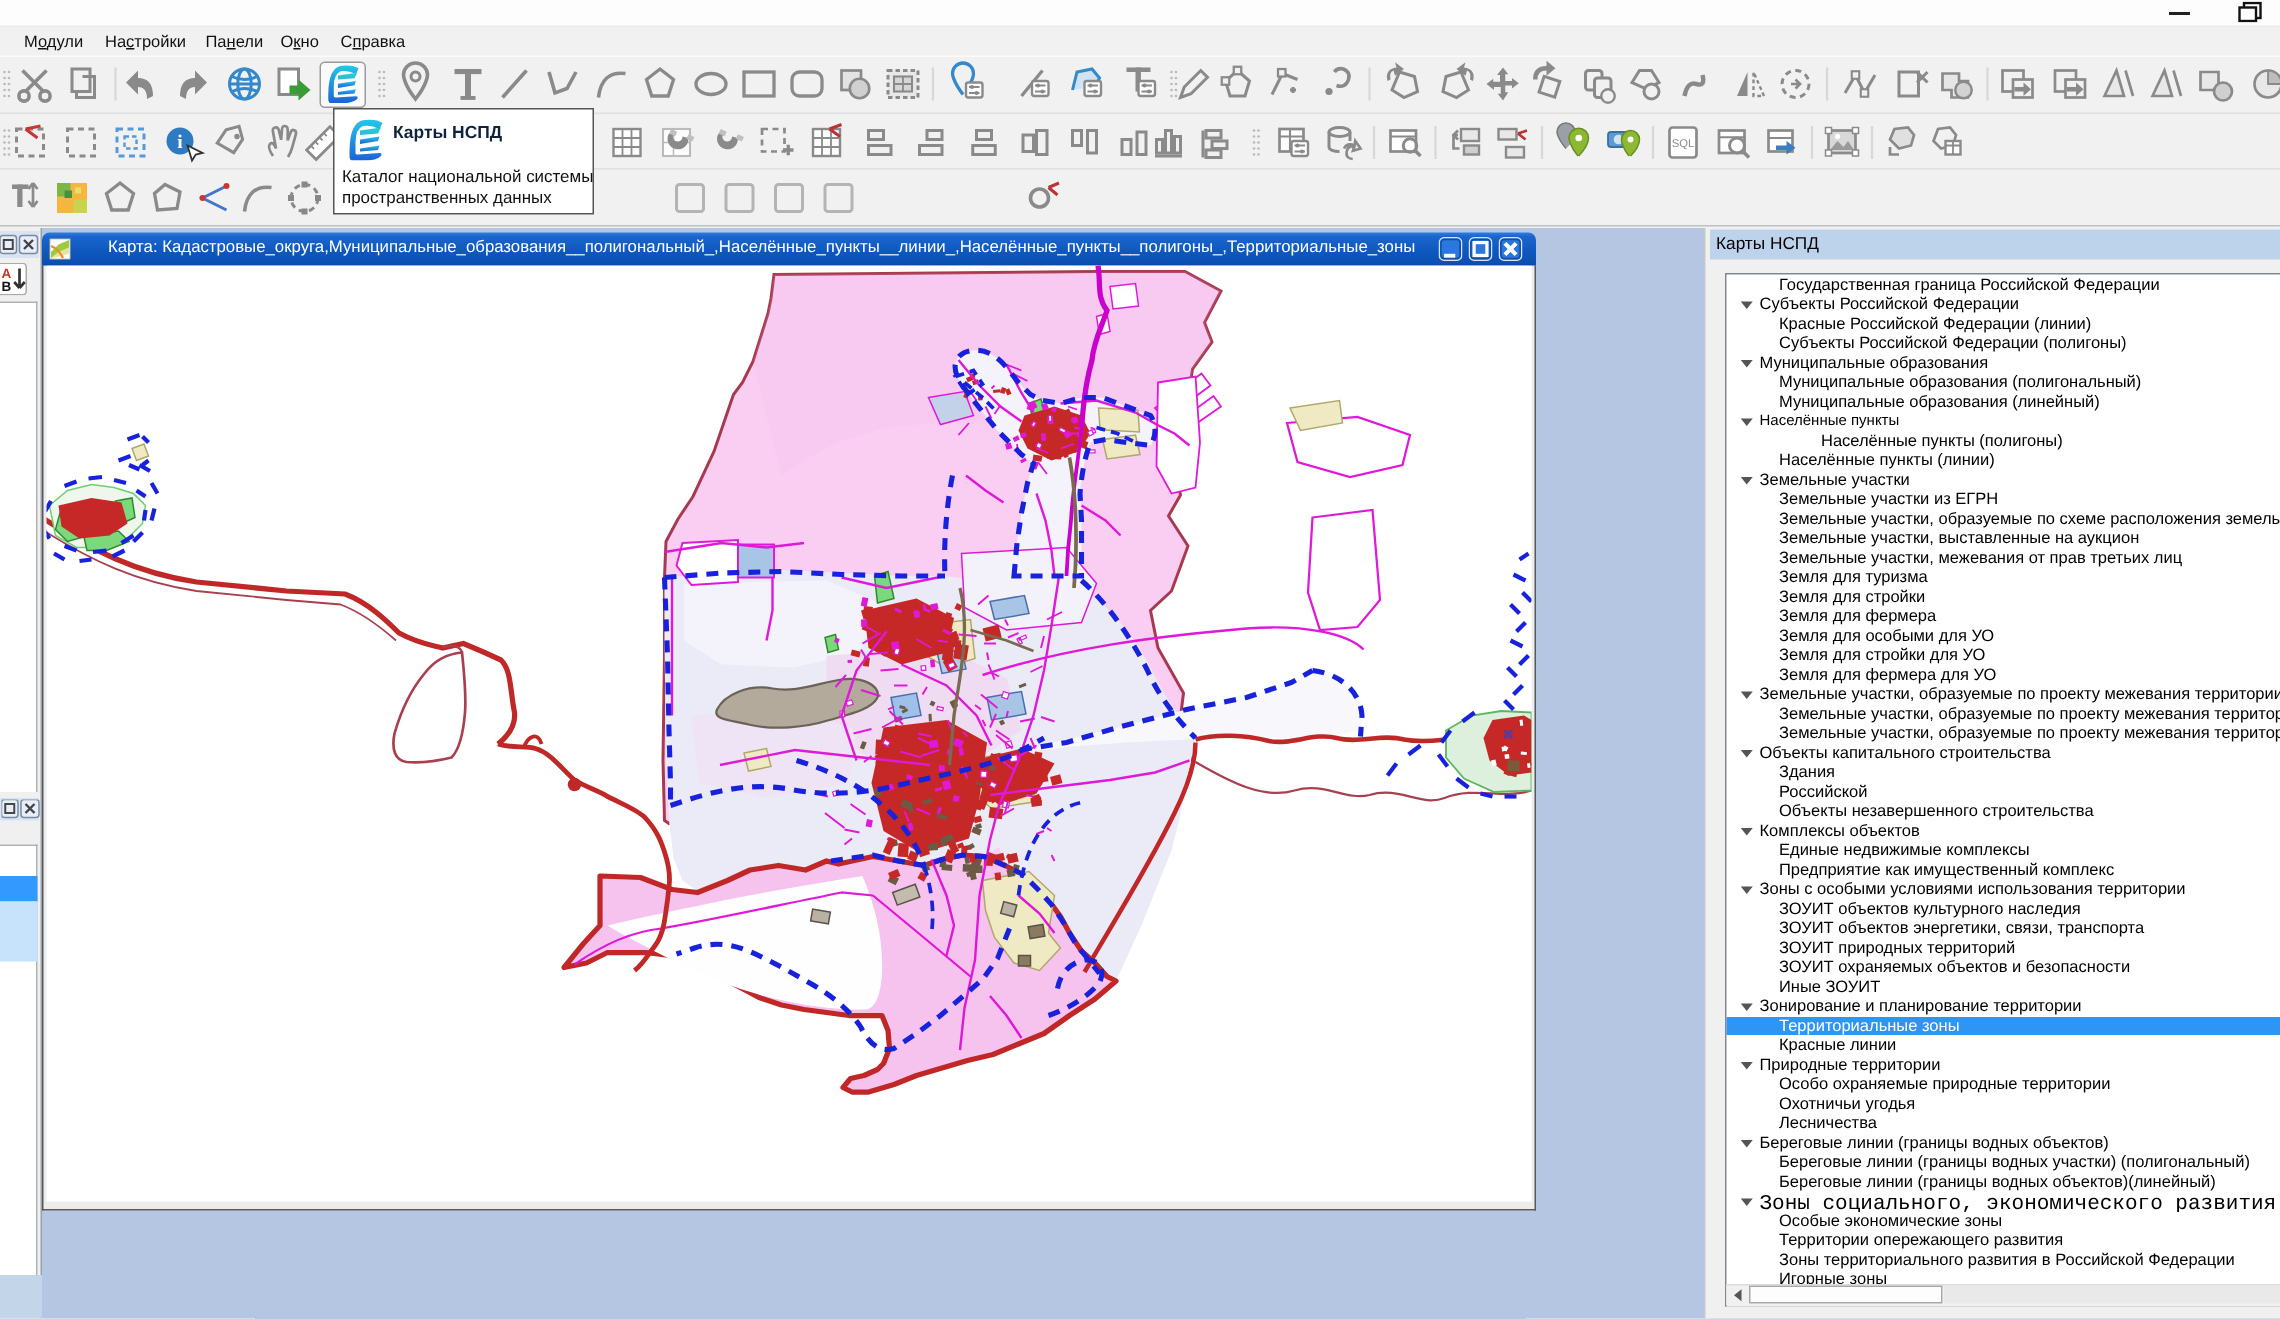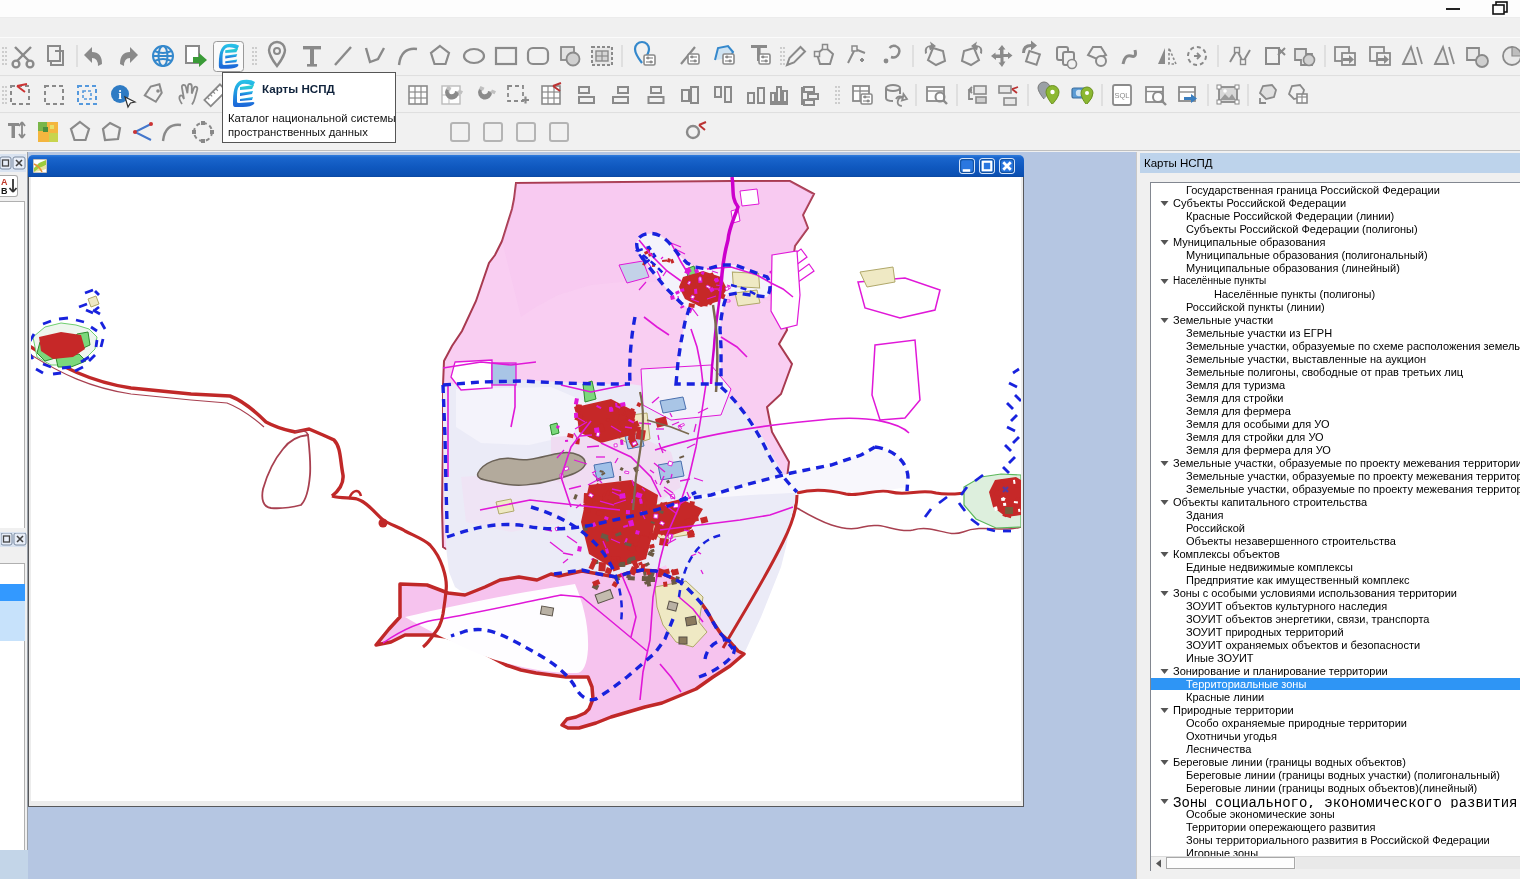--- a/index.html
+++ b/index.html
@@ -8,20 +8,27 @@
 #root{position:relative;width:1520px;height:879px;}
 </style></head><body>
 <div id="root">
 
 <div class="abs" style="left:0;top:0;width:1520px;height:18px;background:#fdfdfd;border-bottom:1px solid #ececec;"></div>
 <div class="abs" style="left:1446px;top:8px;width:14px;height:2px;background:#222;"></div>
 <svg class="abs" style="left:1492px;top:1px;" width="17" height="14" viewBox="0 0 17 14">
  <rect x="4" y="1" width="11" height="10" fill="none" stroke="#111" stroke-width="1.6"></rect>
  <rect x="1" y="4" width="11" height="9" fill="#fdfdfd" stroke="#111" stroke-width="1.6"></rect>
 </svg>
+<div class="abs" style="left:0;top:18px;width:1520px;height:19px;background:#f1f1f1;font-size:11px;color:#111;">
+      <span class="abs" style="left:16px;top:4px;">М<span style="text-decoration:underline;">о</span>дули</span>
+      <span class="abs" style="left:70px;top:4px;">На<span style="text-decoration:underline;">с</span>тройки</span>
+      <span class="abs" style="left:137px;top:4px;">Па<span style="text-decoration:underline;">н</span>ели</span>
+      <span class="abs" style="left:187px;top:4px;">О<span style="text-decoration:underline;">к</span>но</span>
+      <span class="abs" style="left:227px;top:4px;">С<span style="text-decoration:underline;">п</span>равка</span>
+    </div>
 <div class="abs" style="left:0;top:37px;width:1520px;height:39px;background:#f1f1f1;border-top:1px solid #fbfbfb;border-bottom:1px solid #dfdfdf;"></div>
 <div class="abs" style="left:0;top:77px;width:1520px;height:36px;background:#f1f1f1;border-bottom:1px solid #dfdfdf;"></div>
 <div class="abs" style="left:0;top:114px;width:1520px;height:37px;background:#f1f1f1;border-bottom:1px solid #c0c0c0;"></div>
 <svg class="abs" style="left:0;top:37px;" width="1520" height="114" viewBox="0 0 1520 114">
       <defs>
         <linearGradient id="nsg" x1="0" y1="0" x2="0" y2="1">
           <stop offset="0" stop-color="#27c5e8"></stop>
           <stop offset="1" stop-color="#1b63d8"></stop>
         </linearGradient>
         <linearGradient id="nsg2" x1="0" y1="0" x2="0" y2="1">
@@ -400,20 +407,22 @@
 border:1px solid #57585b;border-top:none;"></div>
 <div class="abs" style="left:31px;top:177px;width:990px;height:624px;background:#fff;"></div>
 <div class="abs" style="left:28px;top:155px;width:996px;height:22px;border-radius:5px 5px 0 0;
 background:linear-gradient(#2f7cdd 0%,#1a66cd 12%,#0f58bf 55%,#0b50b2 92%,#0a47a0 100%);"></div>
 <svg class="abs" style="left:33px;top:159px;" width="14" height="14" viewBox="0 0 14 14">
  <rect x="0" y="0" width="14" height="14" fill="#fff" stroke="#888" stroke-width="1"></rect>
  <path d="M 1 9 L 6 4 L 13 1 L 13 6 L 7 10 L 1 13 Z" fill="#9ccc3c"></path>
  <path d="M 1 13 L 6 9 L 13 6 L 13 10 L 7 12 Z" fill="#e8e4a0"></path>
  <path d="M 1 5 Q 6 7 9 13" stroke="#e89038" stroke-width="1.6" fill="none"></path>
 </svg>
+<div class="abs" style="left:72px;top:159px;width:880px;height:16px;overflow:hidden;color:#fff;
+font-size:11.2px;white-space:nowrap;">Карта: Кадастровые_округа,Муниципальные_образования__полигональный_,Населённые_пункты__линии_,Населённые_пункты__полигоны_,Территориальные_зоны</div>
 <svg class="abs" style="left:959px;top:158px;" width="16" height="16" viewBox="0 0 15 15">
       <rect x="0.5" y="0.5" width="14" height="14" rx="3" fill="#2a77e0" stroke="#d6e4f8" stroke-width="1"></rect>
       <rect x="1.5" y="1.5" width="12" height="12" rx="2.2" fill="none" stroke="#1050a0" stroke-width="1"></rect>
       <rect x="3.5" y="10.5" width="7" height="2.4" fill="#fff"></rect>
     </svg>
     <svg class="abs" style="left:979px;top:158px;" width="16" height="16" viewBox="0 0 15 15">
       <rect x="0.5" y="0.5" width="14" height="14" rx="3" fill="#2a77e0" stroke="#d6e4f8" stroke-width="1"></rect>
       <rect x="1.5" y="1.5" width="12" height="12" rx="2.2" fill="none" stroke="#1050a0" stroke-width="1"></rect>
       <rect x="3.5" y="3.5" width="8" height="8" fill="none" stroke="#fff" stroke-width="2"></rect>
     </svg>
@@ -910,29 +919,29 @@
       <path d="M 0.5 1 L 8.5 1 L 4.5 6 Z" fill="#555"></path>
     </svg>
     <div class="abs" style="left:1173px;top:236px;width:347px;height:13px;overflow:hidden;font-size:11px;color:#000;white-space:nowrap;">Муниципальные образования</div>
     <div class="abs" style="left:1186px;top:249px;width:334px;height:13px;overflow:hidden;font-size:11px;color:#000;white-space:nowrap;">Муниципальные образования (полигональный)</div>
     <div class="abs" style="left:1186px;top:262px;width:334px;height:13px;overflow:hidden;font-size:11px;color:#000;white-space:nowrap;">Муниципальные образования (линейный)</div>
     <svg class="abs" style="left:1160px;top:278px;" width="9" height="7">
       <path d="M 0.5 1 L 8.5 1 L 4.5 6 Z" fill="#555"></path>
     </svg>
     <div class="abs" style="left:1173px;top:275px;width:347px;height:13px;overflow:hidden;font-size:10px;color:#000;white-space:nowrap;">Населённые пункты</div>
     <div class="abs" style="left:1186px;top:288px;width:334px;height:13px;overflow:hidden;font-size:11px;color:#000;white-space:nowrap;margin-left:28px;">Населённые пункты (полигоны)</div>
-    <div class="abs" style="left:1186px;top:301px;width:334px;height:13px;overflow:hidden;font-size:11px;color:#000;white-space:nowrap;">Российской пункты (линии)</div>
+    <div class="abs" style="left:1186px;top:301px;width:334px;height:13px;overflow:hidden;font-size:11px;color:#000;white-space:nowrap;">Населённые пункты (линии)</div>
     <svg class="abs" style="left:1160px;top:317px;" width="9" height="7">
       <path d="M 0.5 1 L 8.5 1 L 4.5 6 Z" fill="#555"></path>
     </svg>
     <div class="abs" style="left:1173px;top:314px;width:347px;height:13px;overflow:hidden;font-size:11px;color:#000;white-space:nowrap;">Земельные участки</div>
     <div class="abs" style="left:1186px;top:327px;width:334px;height:13px;overflow:hidden;font-size:11px;color:#000;white-space:nowrap;">Земельные участки из ЕГРН</div>
     <div class="abs" style="left:1186px;top:340px;width:334px;height:13px;overflow:hidden;font-size:11px;color:#000;white-space:nowrap;">Земельные участки, образуемые по схеме расположения земельны</div>
     <div class="abs" style="left:1186px;top:353px;width:334px;height:13px;overflow:hidden;font-size:11px;color:#000;white-space:nowrap;">Земельные участки, выставленные на аукцион</div>
-    <div class="abs" style="left:1186px;top:366px;width:334px;height:13px;overflow:hidden;font-size:11px;color:#000;white-space:nowrap;">Земельные полигоны, свободные от прав третьих лиц</div>
+    <div class="abs" style="left:1186px;top:366px;width:334px;height:13px;overflow:hidden;font-size:11px;color:#000;white-space:nowrap;">Земельные участки, межевания от прав третьих лиц</div>
     <div class="abs" style="left:1186px;top:379px;width:334px;height:13px;overflow:hidden;font-size:11px;color:#000;white-space:nowrap;">Земля для туризма</div>
     <div class="abs" style="left:1186px;top:392px;width:334px;height:13px;overflow:hidden;font-size:11px;color:#000;white-space:nowrap;">Земля для стройки</div>
     <div class="abs" style="left:1186px;top:405px;width:334px;height:13px;overflow:hidden;font-size:11px;color:#000;white-space:nowrap;">Земля для фермера</div>
     <div class="abs" style="left:1186px;top:418px;width:334px;height:13px;overflow:hidden;font-size:11px;color:#000;white-space:nowrap;">Земля для особыми для УО</div>
     <div class="abs" style="left:1186px;top:431px;width:334px;height:13px;overflow:hidden;font-size:11px;color:#000;white-space:nowrap;">Земля для стройки для УО</div>
     <div class="abs" style="left:1186px;top:444px;width:334px;height:13px;overflow:hidden;font-size:11px;color:#000;white-space:nowrap;">Земля для фермера для УО</div>
     <svg class="abs" style="left:1160px;top:460px;" width="9" height="7">
       <path d="M 0.5 1 L 8.5 1 L 4.5 6 Z" fill="#555"></path>
     </svg>
     <div class="abs" style="left:1173px;top:457px;width:347px;height:13px;overflow:hidden;font-size:11px;color:#000;white-space:nowrap;">Земельные участки, образуемые по проекту межевания территории</div>

